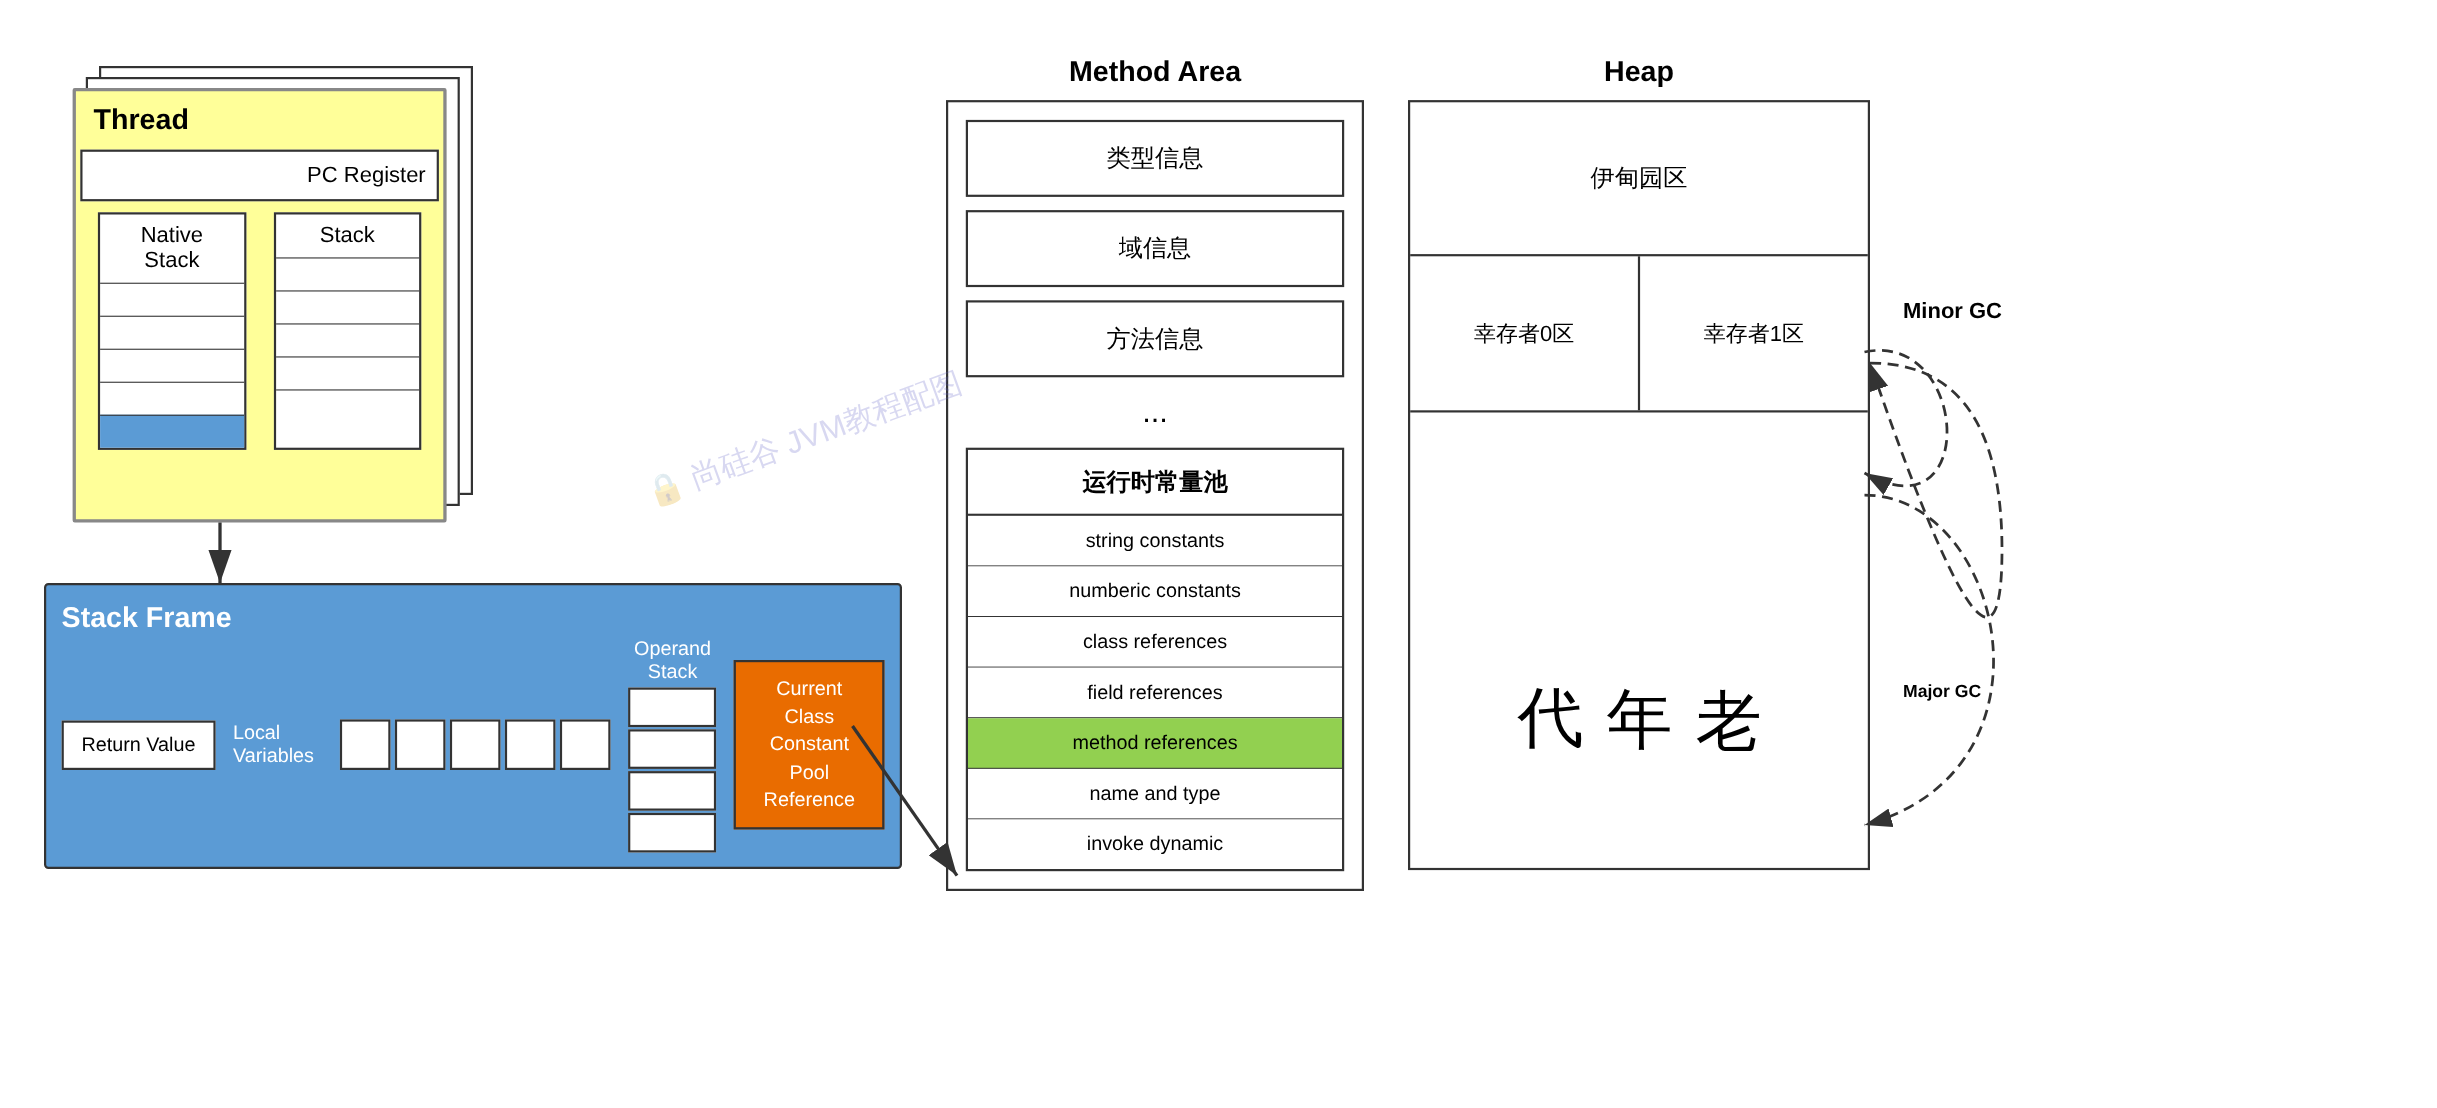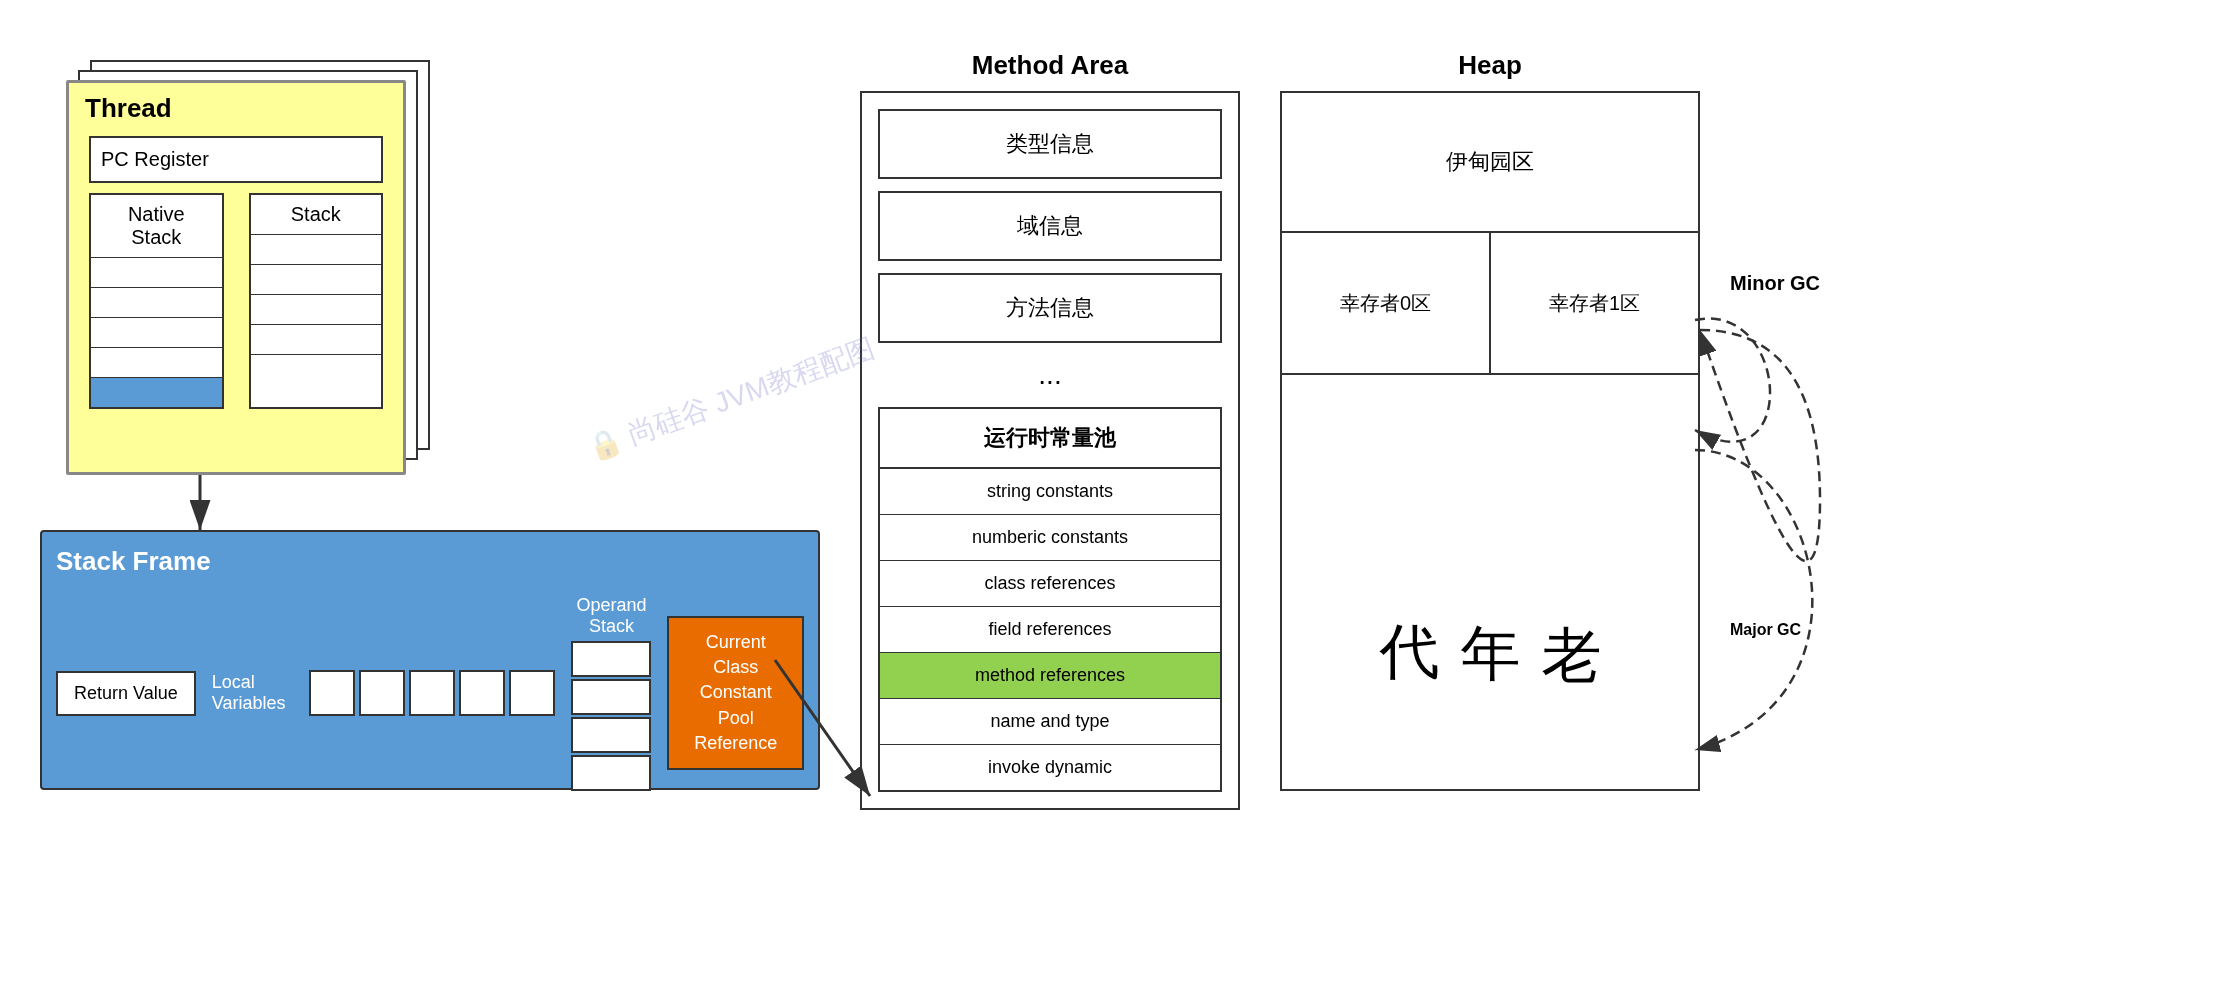--- a/index.html
+++ b/index.html
@@ -48,24 +48,24 @@
       background: #ffff99;
       border-radius: 2px;
     }
     .thread-title {
       font-size: 26px;
       font-weight: bold;
       padding: 10px 16px 6px 16px;
       color: #000;
     }
     .pc-register-box {
-      margin: 6px 20px;
-      border: 2px solid #333;
-      background: #fff;
-      text-align: left;
+      margin: 6px 4px;
+      border: 2px solid #333;
+      background: #fff;
+      text-align: right;
       padding: 10px;
       font-size: 20px;
     }
     .native-stack-area {
       display: flex;
       margin: 10px 20px 0 20px;
       gap: 25px;
     }
     .native-stack-box {
       flex: 1;
@@ -107,21 +107,21 @@
       height: 260px;
       background: #5b9bd5;
       border: 2px solid #333;
       border-radius: 4px;
       padding: 14px;
     }
     .stack-frame-title {
       font-size: 26px;
       font-weight: bold;
       color: #fff;
-      margin-bottom: 18px;
+      margin-bottom: 2px;
     }
     .stack-frame-content {
       display: flex;
       align-items: center;
       gap: 16px;
     }
     .return-value-box {
       border: 2px solid #333;
       background: #fff;
       padding: 10px 16px;

